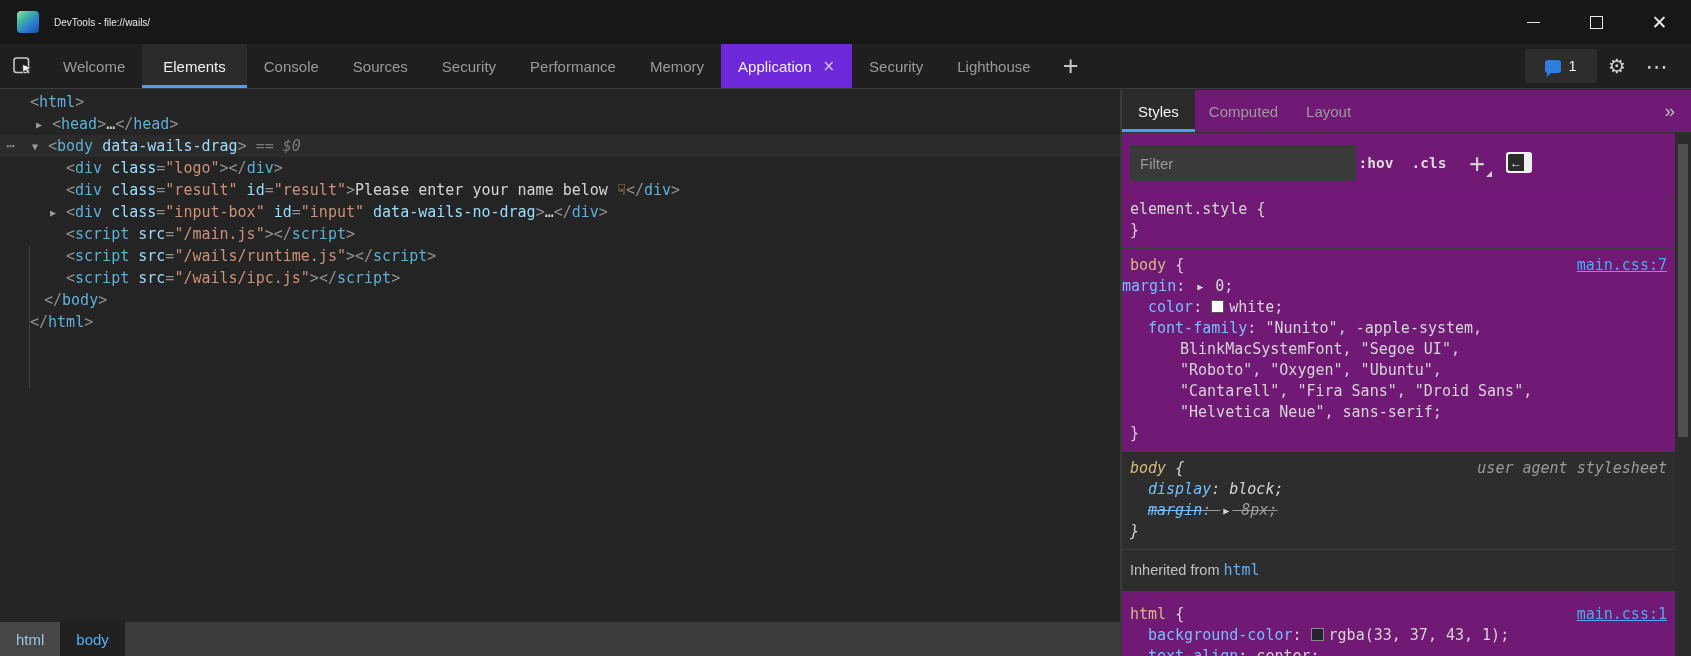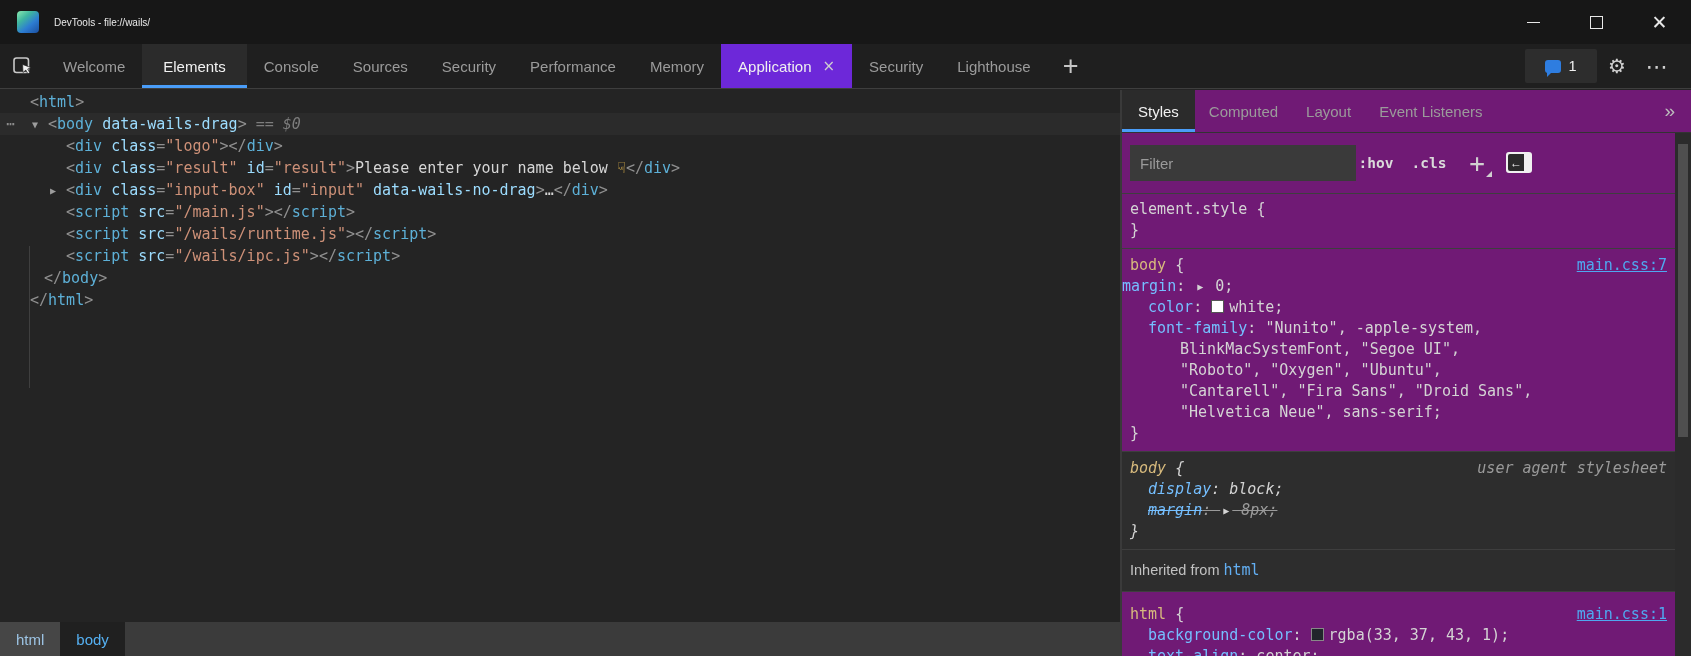--- a/index.html
+++ b/index.html
@@ -177,20 +177,21 @@
       </div>
   </div>
 </div>
 
 <div class="content">
 
   <div class="elements">
     <div class="tree">
       <div class="guide"></div>
     <div class="line" style="padding-left: 30px;"><span class="tk-p">&lt;</span><span class="tk-tag">html</span><span class="tk-p">&gt;</span></div>
+        <div class="line" style="padding-left: 36px;"><span class="tk-arrr">▶</span><span class="tk-p">&lt;</span><span class="tk-tag">head</span><span class="tk-p">&gt;</span><span class="tk-e">…</span><span class="tk-p">&lt;/</span><span class="tk-tag">head</span><span class="tk-p">&gt;</span></div>
         <div class="line hl" style="padding-left: 6px;"><span class="tk-dots">⋯</span><span class="tk-arrd">▼</span><span class="tk-p">&lt;</span><span class="tk-tag">body</span><span class="tk-a"> data-wails-drag</span><span class="tk-p">&gt;</span><span class="tk-m"> == $0</span></div>
         <div class="line" style="padding-left: 66px;"><span class="tk-p">&lt;</span><span class="tk-tag">div</span><span class="tk-a"> class</span><span class="tk-p">=</span><span class="tk-q">"logo"</span><span class="tk-p">&gt;</span><span class="tk-p">&lt;/</span><span class="tk-tag">div</span><span class="tk-p">&gt;</span></div>
         <div class="line" style="padding-left: 66px;"><span class="tk-p">&lt;</span><span class="tk-tag">div</span><span class="tk-a"> class</span><span class="tk-p">=</span><span class="tk-q">"result"</span><span class="tk-a"> id</span><span class="tk-p">=</span><span class="tk-q">"result"</span><span class="tk-p">&gt;</span><span class="tk-txt">Please enter your name below </span><span class="tk-emoji">☟</span><span class="tk-p">&lt;/</span><span class="tk-tag">div</span><span class="tk-p">&gt;</span></div>
         <div class="line" style="padding-left: 50px;"><span class="tk-arrr">▶</span><span class="tk-p">&lt;</span><span class="tk-tag">div</span><span class="tk-a"> class</span><span class="tk-p">=</span><span class="tk-q">"input-box"</span><span class="tk-a"> id</span><span class="tk-p">=</span><span class="tk-q">"input"</span><span class="tk-a"> data-wails-no-drag</span><span class="tk-p">&gt;</span><span class="tk-e">…</span><span class="tk-p">&lt;/</span><span class="tk-tag">div</span><span class="tk-p">&gt;</span></div>
         <div class="line" style="padding-left: 66px;"><span class="tk-p">&lt;</span><span class="tk-tag">script</span><span class="tk-a"> src</span><span class="tk-p">=</span><span class="tk-q">"/main.js"</span><span class="tk-p">&gt;</span><span class="tk-p">&lt;/</span><span class="tk-tag">script</span><span class="tk-p">&gt;</span></div>
         <div class="line" style="padding-left: 66px;"><span class="tk-p">&lt;</span><span class="tk-tag">script</span><span class="tk-a"> src</span><span class="tk-p">=</span><span class="tk-q">"/wails/runtime.js"</span><span class="tk-p">&gt;</span><span class="tk-p">&lt;/</span><span class="tk-tag">script</span><span class="tk-p">&gt;</span></div>
         <div class="line" style="padding-left: 66px;"><span class="tk-p">&lt;</span><span class="tk-tag">script</span><span class="tk-a"> src</span><span class="tk-p">=</span><span class="tk-q">"/wails/ipc.js"</span><span class="tk-p">&gt;</span><span class="tk-p">&lt;/</span><span class="tk-tag">script</span><span class="tk-p">&gt;</span></div>
         <div class="line" style="padding-left: 44px;"><span class="tk-p">&lt;/</span><span class="tk-tag">body</span><span class="tk-p">&gt;</span></div>
         <div class="line" style="padding-left: 30px;"><span class="tk-p">&lt;/</span><span class="tk-tag">html</span><span class="tk-p">&gt;</span></div>
       </div>
@@ -203,23 +204,20 @@
   <div class="styles">
     <div class="stabs">
       <div class="stab sel">
           <span>Styles</span>
         </div>
       <div class="stab">
           <span>Computed</span>
         </div>
       <div class="stab">
           <span>Layout</span>
-        </div>
-      <div class="stab">
-          <span>Event Listeners</span>
         </div>
       <div class="moretabs">»</div>
     </div>
     <div class="filterrow">
       <input class="filter" placeholder="Filter" style="">
       <div class="ctrl hov">:hov</div>
       <div class="ctrl cls">.cls</div>
       <div class="ctrl plus">
           <span>+</span>
           <span class="corner"></span>

